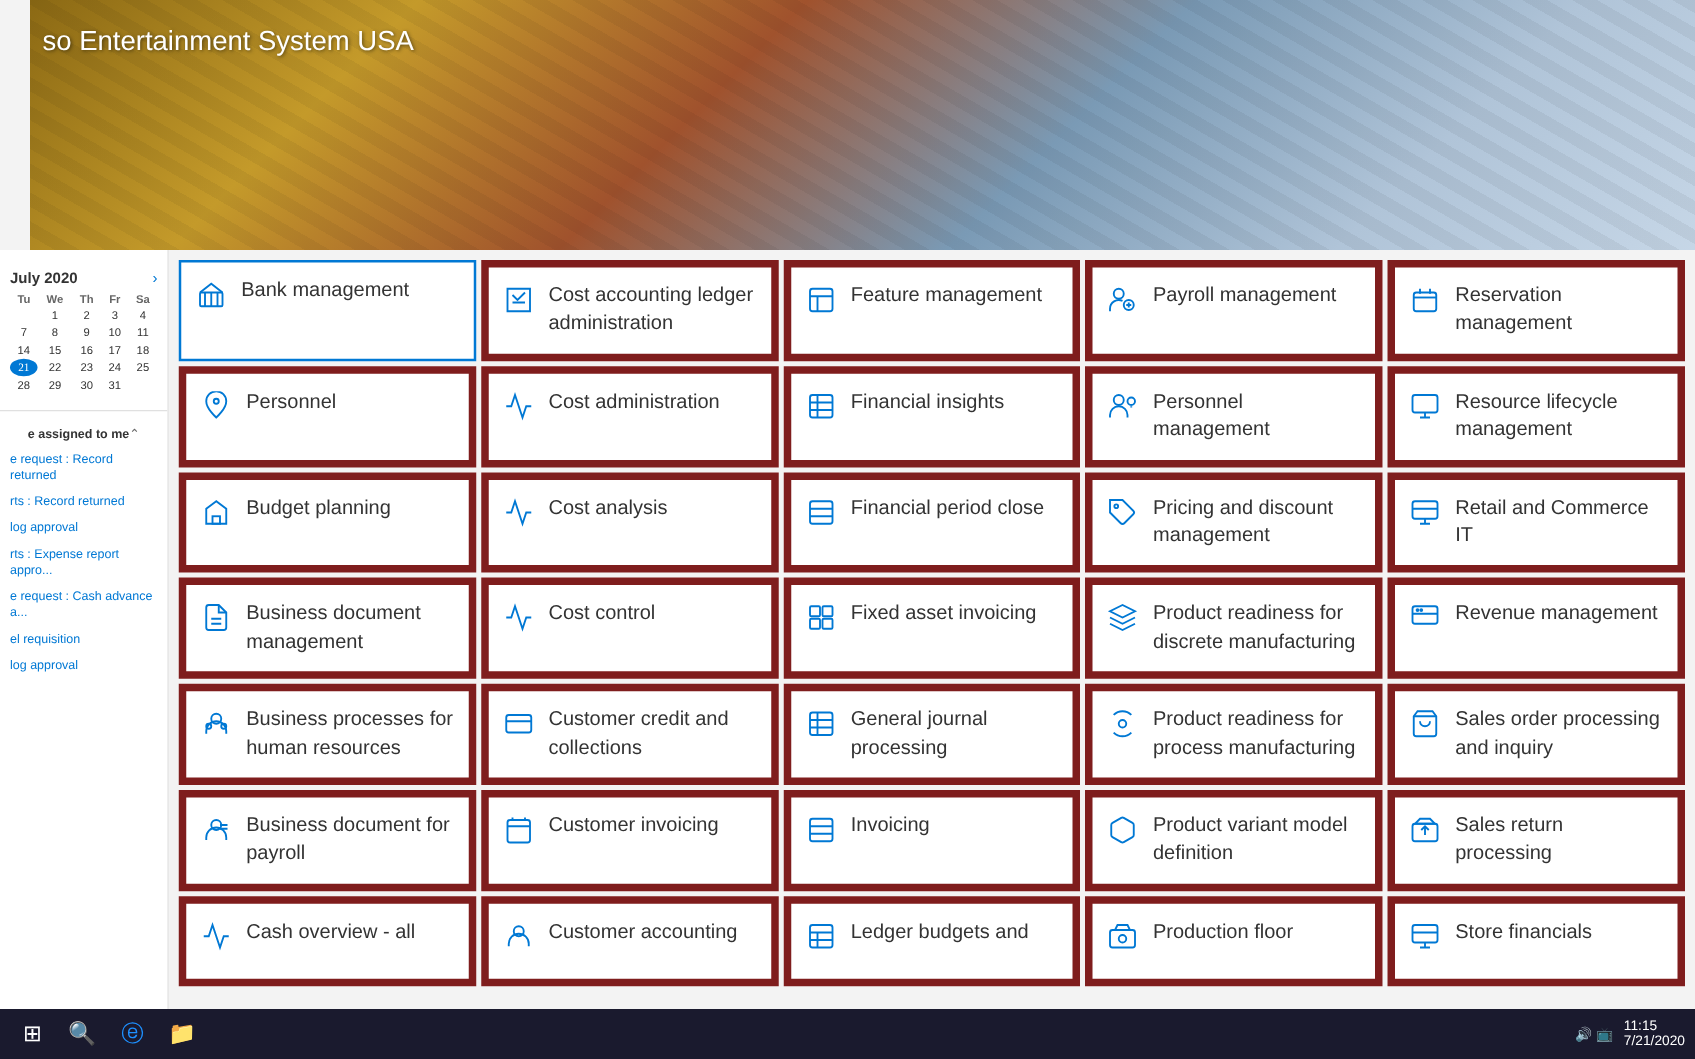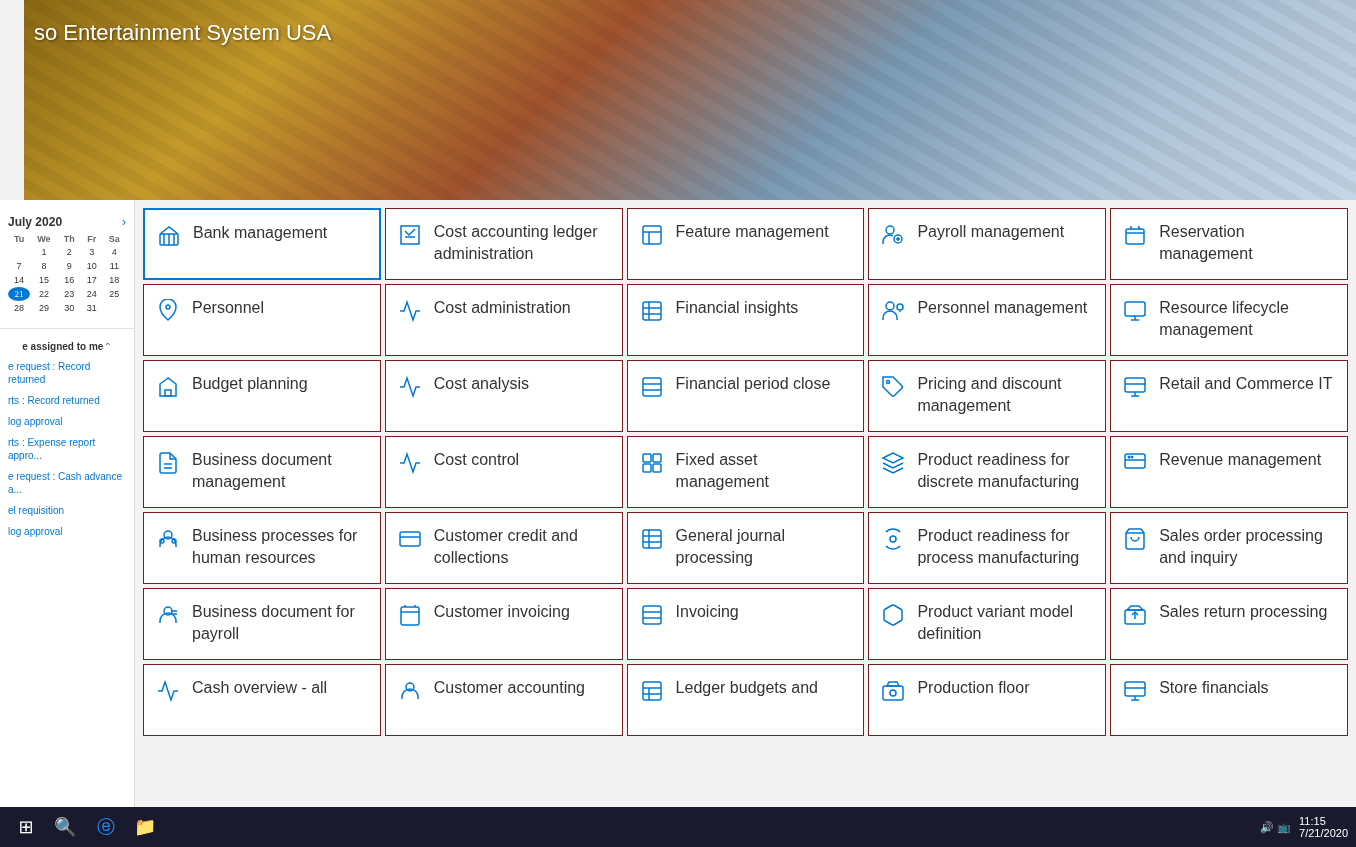--- a/index.html
+++ b/index.html
@@ -134,21 +134,21 @@
 
     
     .tiles-grid {
       display: grid;
       grid-template-columns: repeat(5, 1fr);
       gap: 4px;
     }
 
     .tile {
       background: white;
-      border: 1px solid #7f1d1d;
+      border: 6px solid #7f1d1d;
       padding: 12px 10px;
       display: flex;
       align-items: flex-start;
       gap: 10px;
       cursor: pointer;
       min-height: 72px;
       transition: box-shadow 0.1s;
     }
     .tile.selected {
       border: 2px solid #0078d4;
@@ -483,21 +483,21 @@
 
       <div class="tile">
         <div class="tile-icon">
           <svg viewBox="0 0 24 24">
               <rect x="3" y="3" width="8" height="8" rx="1"></rect>
               <rect x="13" y="3" width="8" height="8" rx="1"></rect>
               <rect x="3" y="13" width="8" height="8" rx="1"></rect>
               <rect x="13" y="13" width="8" height="8" rx="1"></rect>
             </svg>
         </div>
-        <span class="tile-label">Fixed asset management</span>
+        <span class="tile-label">Fixed asset invoicing</span>
       </div>
 
       <div class="tile">
         <div class="tile-icon">
           <svg viewBox="0 0 24 24">
               <path d="M12 2L2 7l10 5 10-5-10-5z"></path>
               <path d="M2 17l10 5 10-5"></path>
               <path d="M2 12l10 5 10-5"></path>
             </svg>
         </div>

